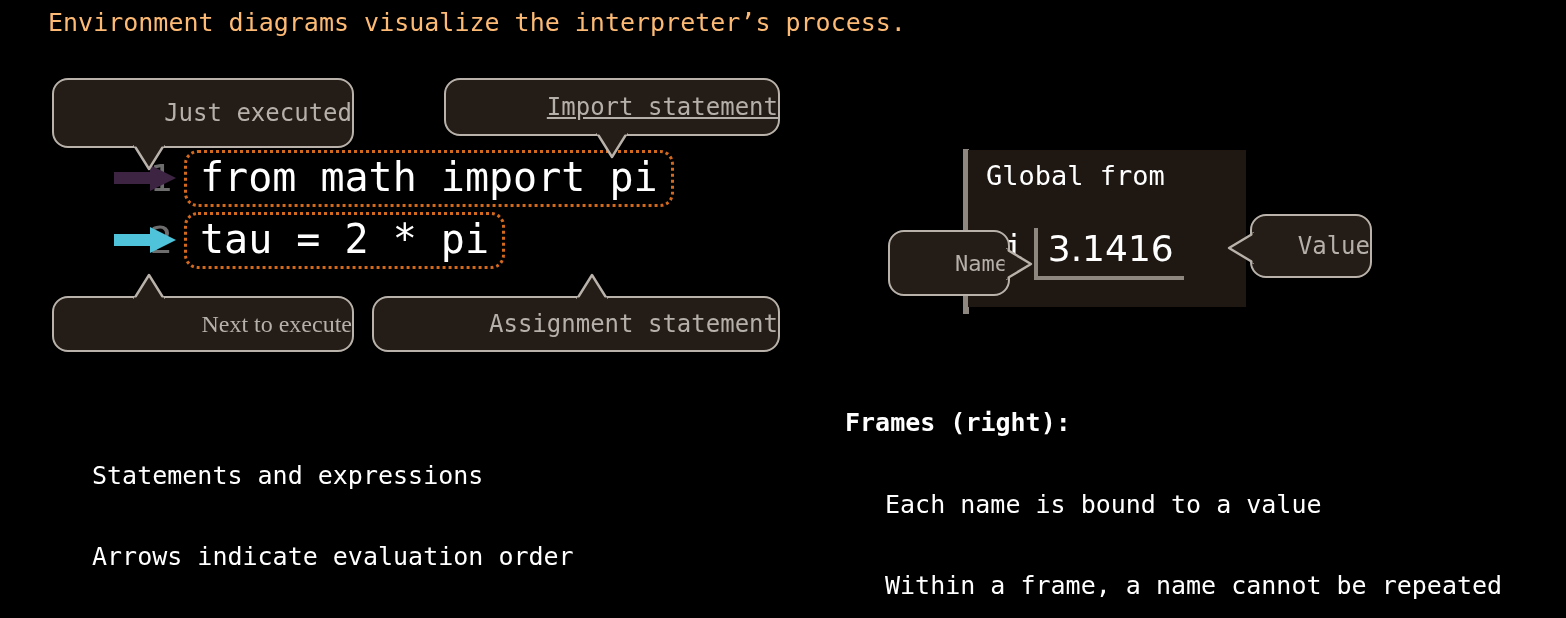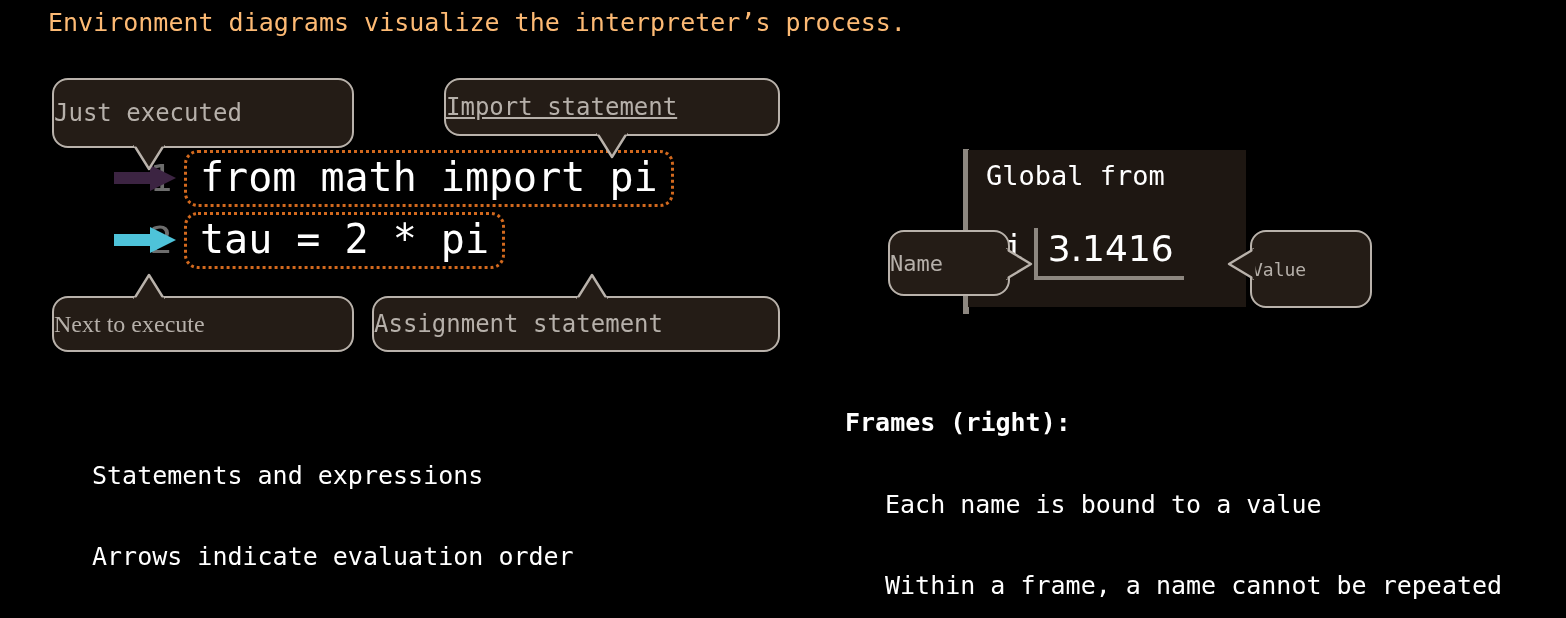--- a/index.html
+++ b/index.html
@@ -31,21 +31,21 @@
   .callout {
     position: absolute;
     box-sizing: border-box;
     background: #241c16;
     border: 2px solid #b9b2ab;
     border-radius: 16px;
     color: #b6b0aa;
     font-family: "DejaVu Sans Mono", monospace;
     display: flex;
     align-items: center;
-    justify-content: flex-start;
+    justify-content: flex-end;
     white-space: pre;
   }
   .callout .tail {
     position: absolute;
     width: 34px;
     height: 26px;
     overflow: visible;
   }
   .callout.tail-down .tail { bottom: -25px; }
   .callout.tail-up   .tail { top: -25px; }
@@ -274,21 +274,21 @@
 </div>
 
 <div class="callout" style="left:888px; top:230px; width:122px; height:66px; font-size:22px;">
   <span>Name</span>
   <svg style="position:absolute; right:-25px; top:15px; width:27px; height:34px; overflow:visible;" viewBox="0 0 27 34">
     <path d="M0 2 L25 17 L0 32" fill="#241c16" stroke="#b9b2ab" stroke-width="2.4" stroke-linejoin="round"></path>
     <path d="M0 2 L0 32" stroke="#241c16" stroke-width="3"></path>
   </svg>
 </div>
 
-<div class="callout" style="left:1250px; top:230px; width:122px; height:78px; font-size:18px;">
+<div class="callout" style="left:1250px; top:214px; width:122px; height:64px; font-size:24px;">
   <span>Value</span>
   <svg style="position:absolute; left:-25px; top:15px; width:27px; height:34px; overflow:visible;" viewBox="0 0 27 34">
     <path d="M27 2 L2 17 L27 32" fill="#241c16" stroke="#b9b2ab" stroke-width="2.4" stroke-linejoin="round"></path>
     <path d="M27 2 L27 32" stroke="#241c16" stroke-width="3"></path>
   </svg>
 </div>
 
 <div class="col" id="col-left">
   <div class="gap-1"></div>
   <div class="col-line">Statements and expressions</div>

